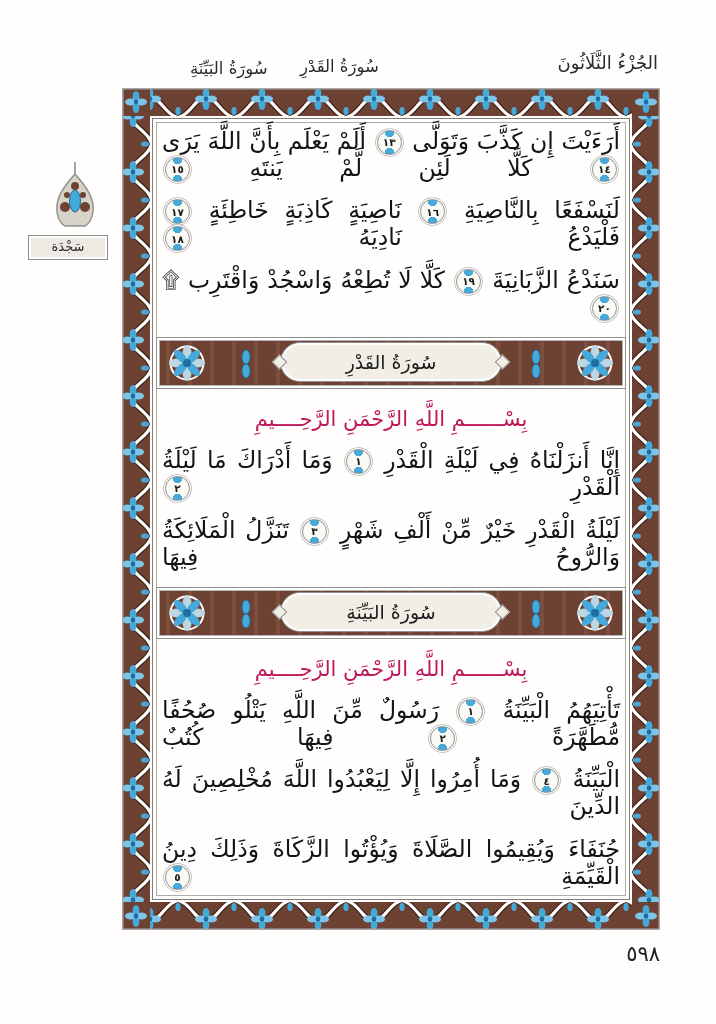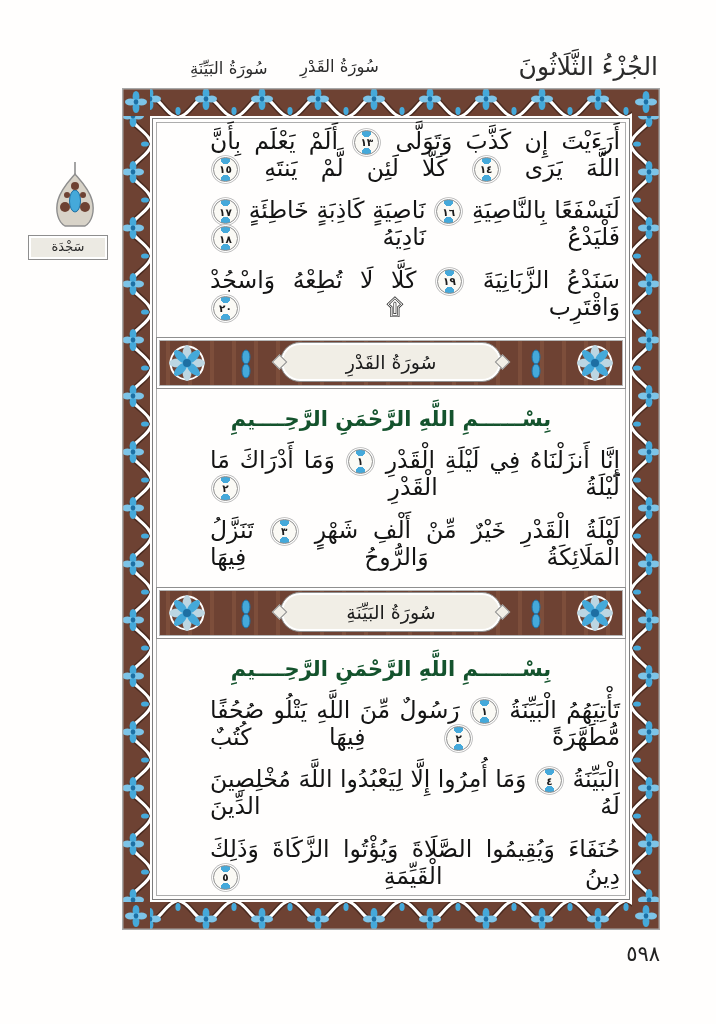--- a/index.html
+++ b/index.html
@@ -1,36 +1,36 @@
 <!DOCTYPE html>
 <html lang="ar" dir="rtl"><head>
 <meta charset="utf-8">
 <style>
   html,body{margin:0;padding:0;background:#ffffff;width:716px;height:1024px;overflow:hidden;
             font-family:"DejaVu Sans","Liberation Sans",sans-serif;}
   .page{position:relative;width:716px;height:1024px;background:#fffefd;}
 
   
   .hdr{position:absolute;color:#2b2b2b;white-space:nowrap;}
-  .hdr-juz{top:52px;right:58px;font-size:25px;}
+  .hdr-juz{top:52px;right:58px;font-size:18px;}
   .hdr-qadr{top:57px;left:300px;font-size:16.5px;}
   .hdr-bayyinah{top:59px;left:190px;font-size:16.5px;}
 
   
   .frame{position:absolute;left:122px;top:88px;width:538px;height:842px;}
   .border-svg{position:absolute;left:0;top:0;}
 
   
   .text-col{position:absolute;top:38px;bottom:38px;left:40px;right:40px;
             display:flex;flex-direction:column;justify-content:space-between;
             direction:rtl;}
   .qline{font-size:23.5px;color:#141414;line-height:1.15;
-         text-align:justify;text-align-last:justify;padding:2px 0;margin-left:48px;}
+         text-align:justify;text-align-last:justify;padding:2px 0;}
   .qtext{letter-spacing:.2px;}
-  .basmala{text-align:center;font-size:21px;color:#14532d;padding:3px 0;font-weight:bold;}
+  .basmala{text-align:center;font-size:21px;color:#be185d;padding:3px 0;}
 
   
   .ayah{display:inline-flex;align-items:center;justify-content:center;
         width:23px;height:23px;border-radius:50%;vertical-align:middle;
         border:1px solid #8f8f8f;margin:0 3px;
         background:
           radial-gradient(circle at 50% 6%,  #45a9da 0 19%, rgba(0,0,0,0) 20%),
           radial-gradient(circle at 50% 94%, #45a9da 0 19%, rgba(0,0,0,0) 20%),
           #fbfaf5;
         box-shadow:0 0 0 1px #ffffff,0 0 0 1.8px #b5b5b5;

